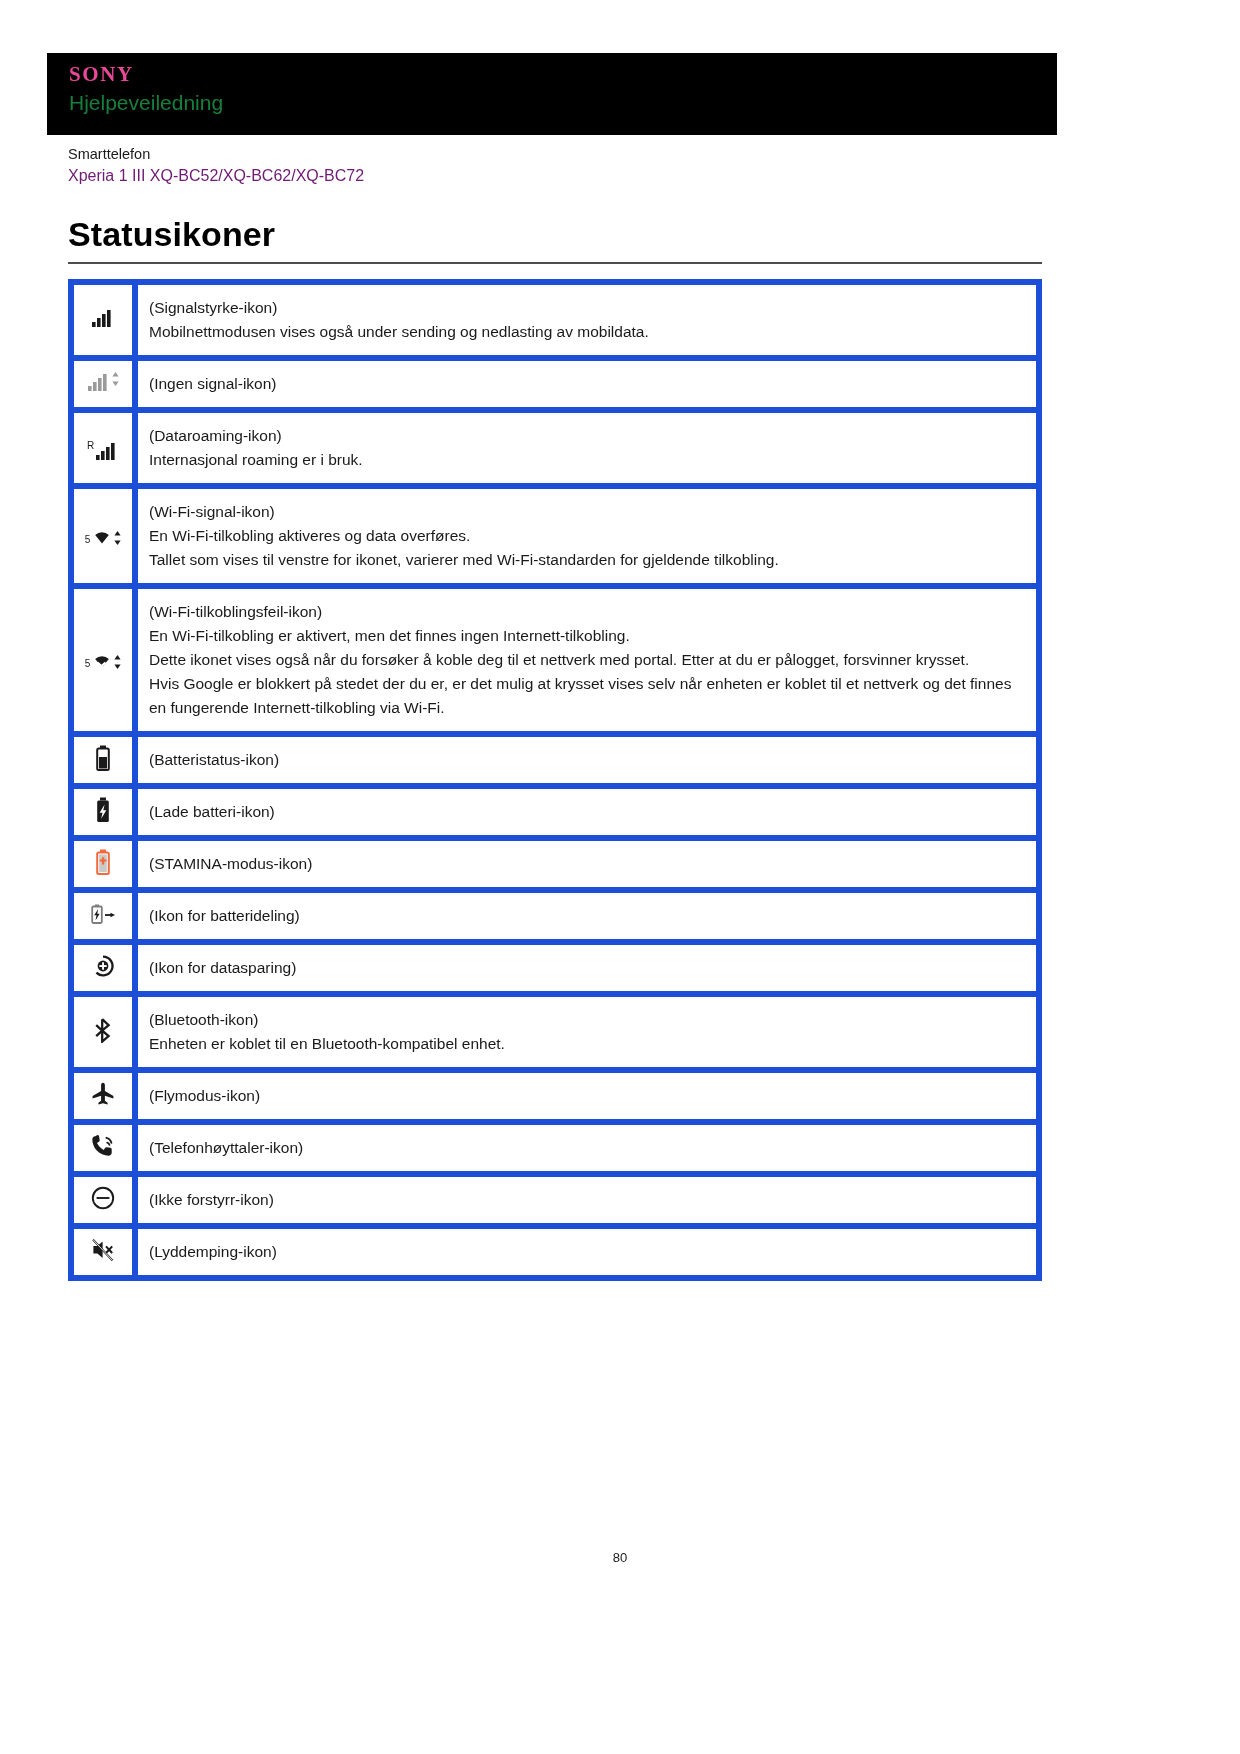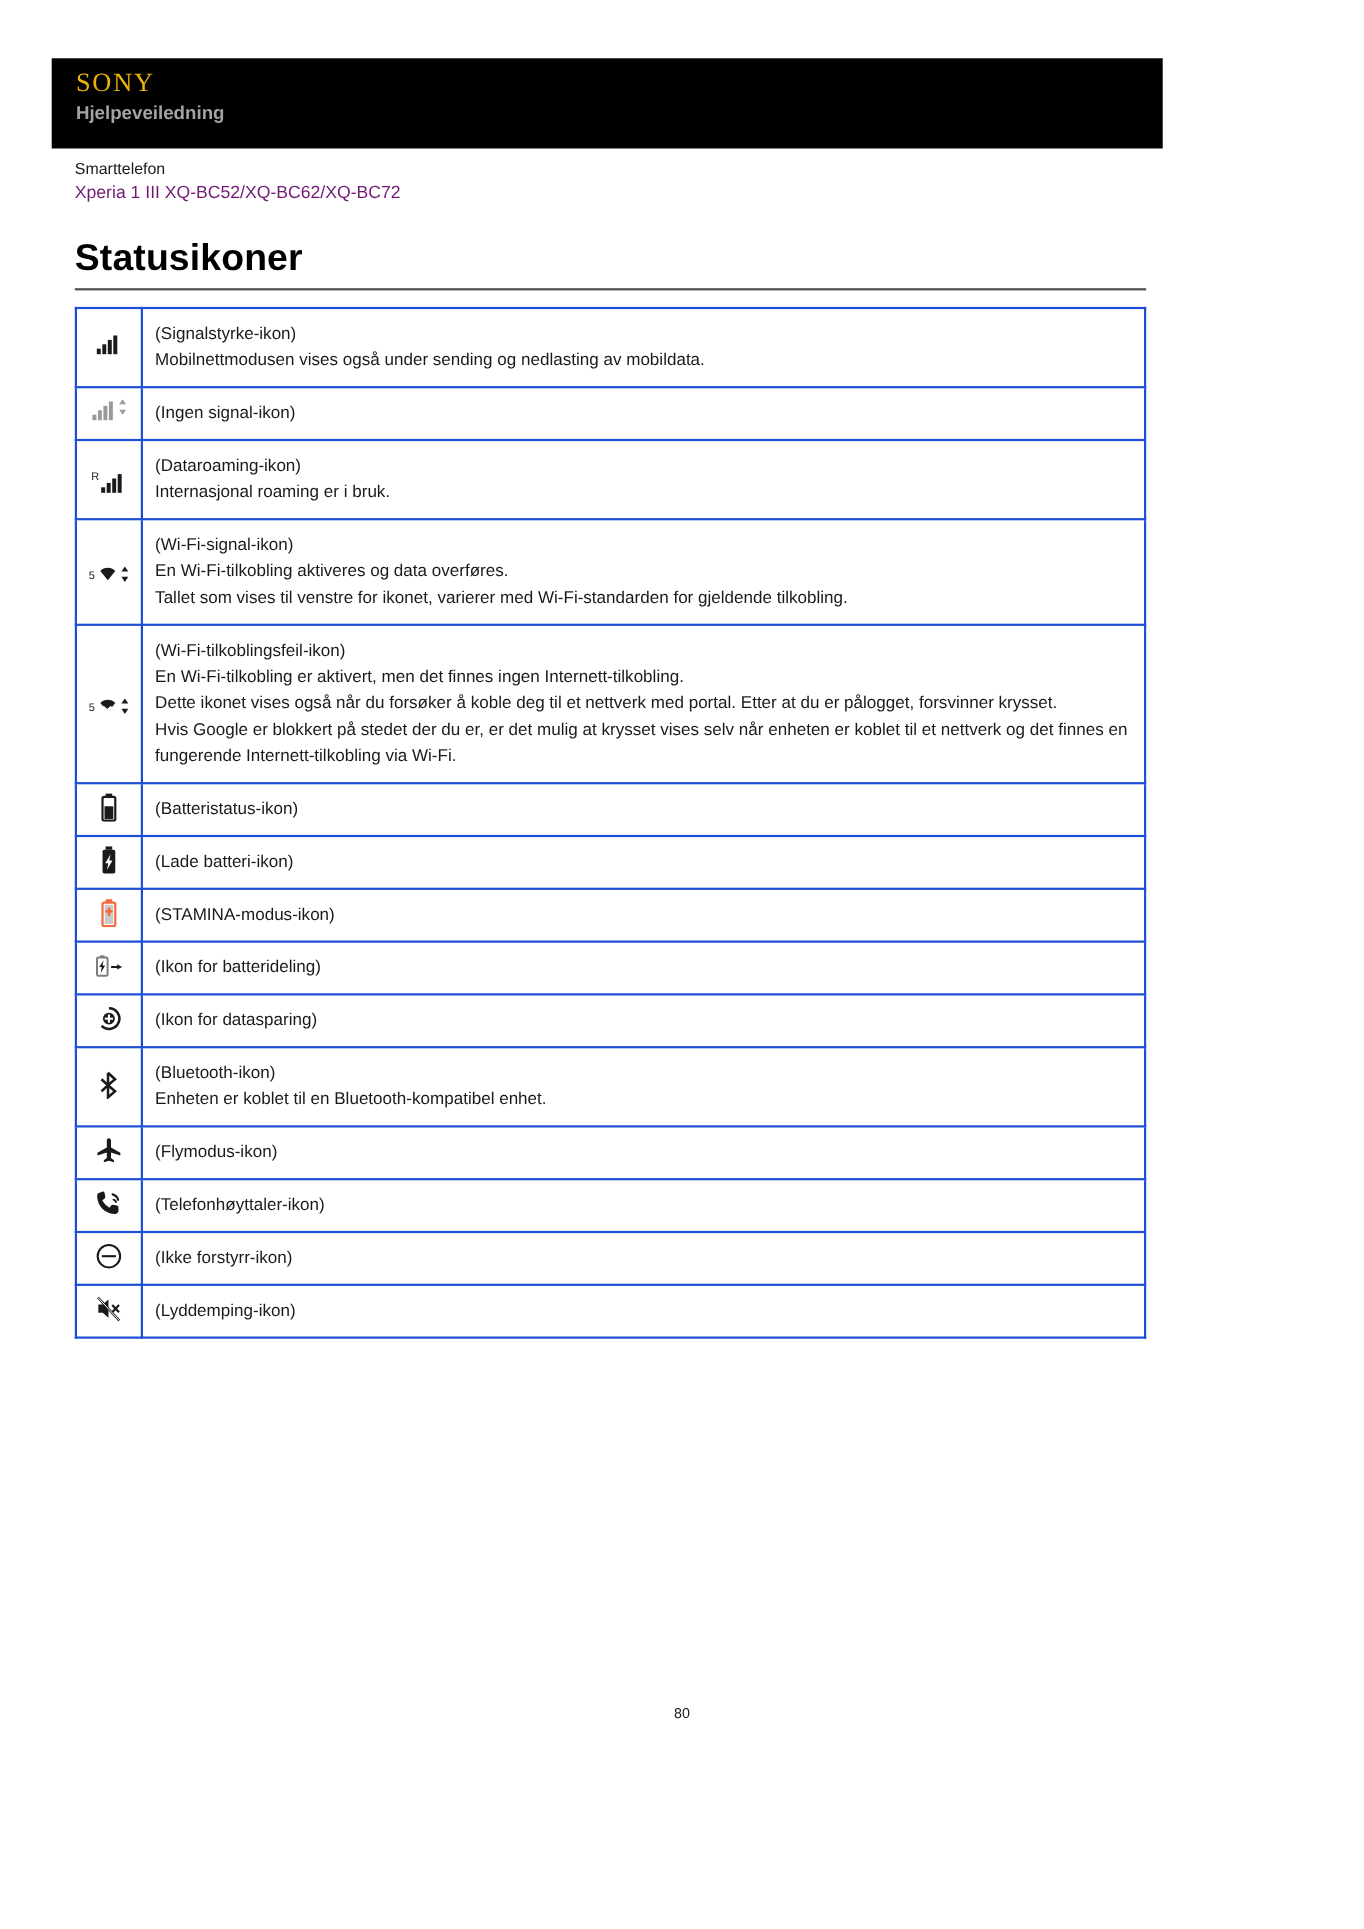--- a/index.html
+++ b/index.html
@@ -29,32 +29,32 @@
     top: 53px;
     width: 1010px;
     height: 82px;
     background: #000000;
     color: #ffffff;
     box-sizing: border-box;
     padding: 11px 0 0 22px;
   }
   .brand {
     font-family: "Liberation Serif", serif;
-    font-weight: normal;
-    font-size: 24px;
+    font-weight: bold;
+    font-size: 21px;
     letter-spacing: 1.6px;
     line-height: 1;
     margin: 0 0 6px 0;
-    color: #eab308;
+    color: #ec4899;
   }
   .help-guide {
-    font-size: 17px;
+    font-size: 21px;
     line-height: 1.1;
-    color: #a3a3a3;
-    font-weight: bold;
+    color: #15803d;
+    font-weight: normal;
   }
 
   
   .model-block {
     position: absolute;
     left: 68px;
     top: 145px;
     width: 900px;
   }
   .model-kind {
@@ -90,21 +90,21 @@
   }
   .icon-table {
     position: absolute;
     left: 68px;
     top: 279px;
     width: 974px;
     border-collapse: collapse;
     table-layout: fixed;
   }
   .icon-table td {
-    border: 2px solid #1d4ed8;
+    border: 6px solid #1d4ed8;
     vertical-align: middle;
     padding: 0;
   }
   .icon-table tr > td.cell-icon {
     width: 58px;
     text-align: center;
     vertical-align: middle;
   }
   .icon-table tr > td.cell-text {
     padding: 11px 12px 11px 11px;

